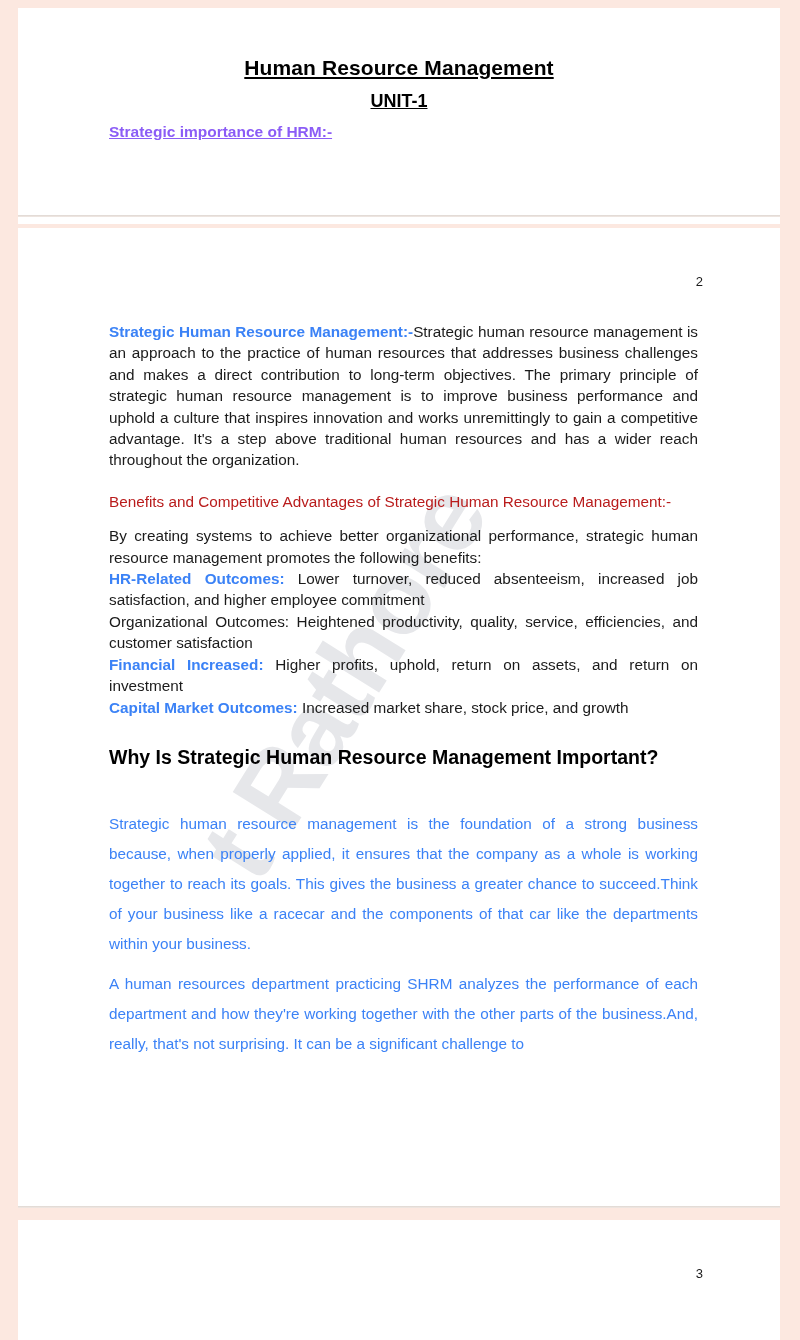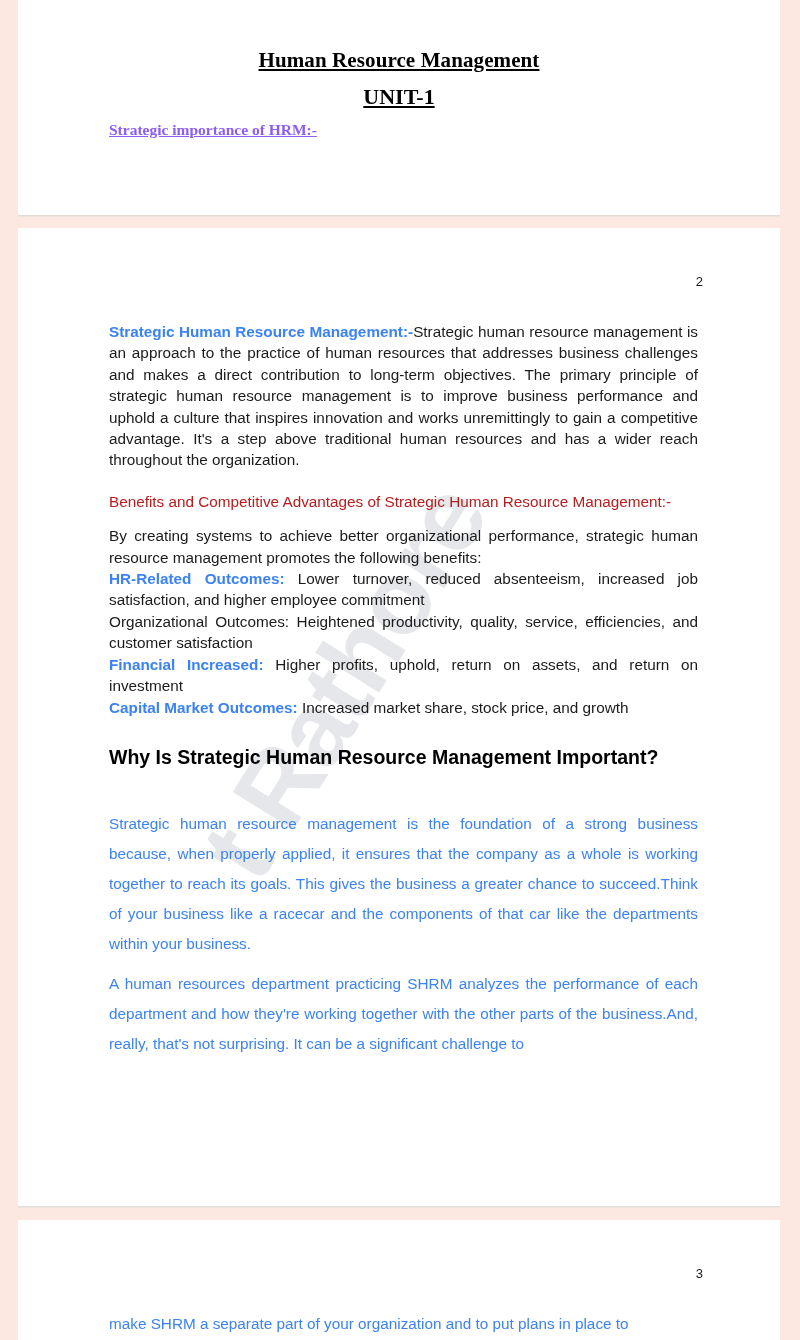--- a/index.html
+++ b/index.html
@@ -20,21 +20,21 @@
   }
 
   
   .page {
     position:absolute;
     left:18px;
     width:762px;
     background:#ffffff;
     overflow:hidden;
   }
-  #page1 { top:0;      height:216px;font-family:Liberation Serif, serif; }
+  #page1 { top:8px;      height:216px; }
   #page2 { top:228px;  height:978px; }
   #page3 { top:1220px; height:120px; }
 
   
   .gap-shadow {
     position:absolute;
     left:18px;
     width:762px;
     height:2px;
     background:linear-gradient(to bottom,#ded7d2,#f2e9e4);
@@ -92,21 +92,21 @@
     text-align:center;
     font-weight:700;
     color:#000;
   }
   .title-main {
     font-size:21px;
     margin-top:48px;
     letter-spacing:.1px;
   }
   .title-sub {
-    font-size:22px;
+    font-size:18px;
     margin-top:11px;
   }
   .title-main u, .title-sub u, .section-head u { text-decoration:underline; }
 
   .section-head {
     margin-top:11px;
     margin-left:91px;
     font-size:15.5px;
     font-weight:700;
     color:#8b5cf6;
@@ -217,19 +217,16 @@
 
       </div>
     </div>
   </div>
 
   <div class="gap-shadow" id="gs2"></div>
 
   <div class="page" id="page3">
     <div class="content">
       <div class="pgnum" style="margin-top:46px;">3</div>
-      <div class="body-col">
-        <p class="loose" style="margin-top:28px;">make SHRM a separate part of your organization and to put plans in place to</p>
-      </div>
     </div>
   </div>
 
 </div>
 
 </body></html>

